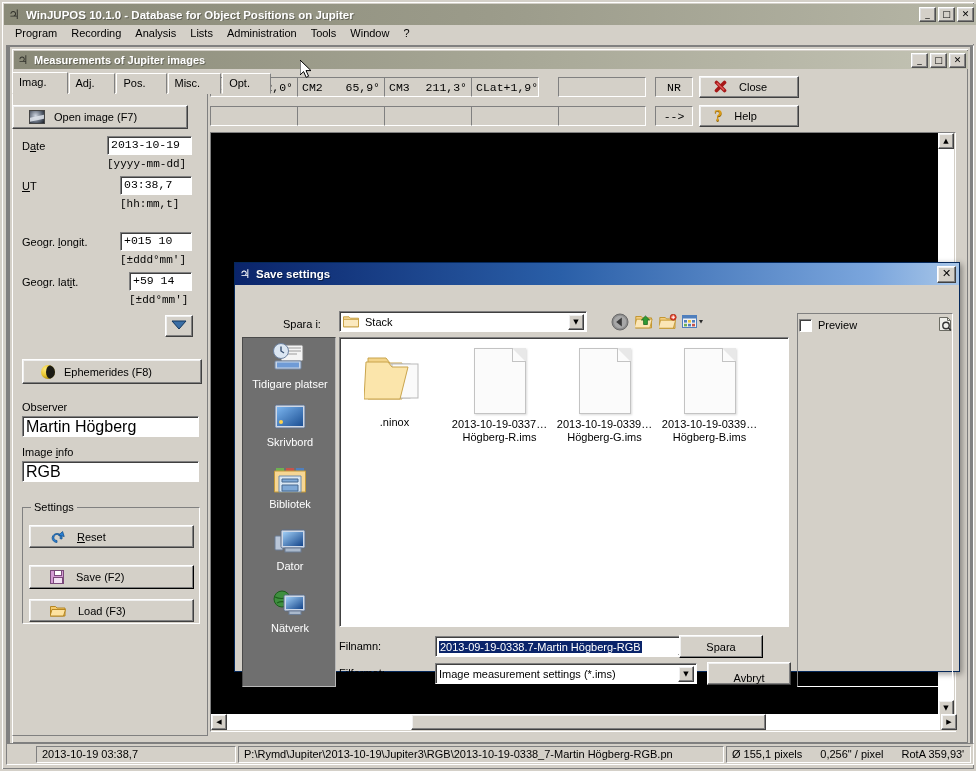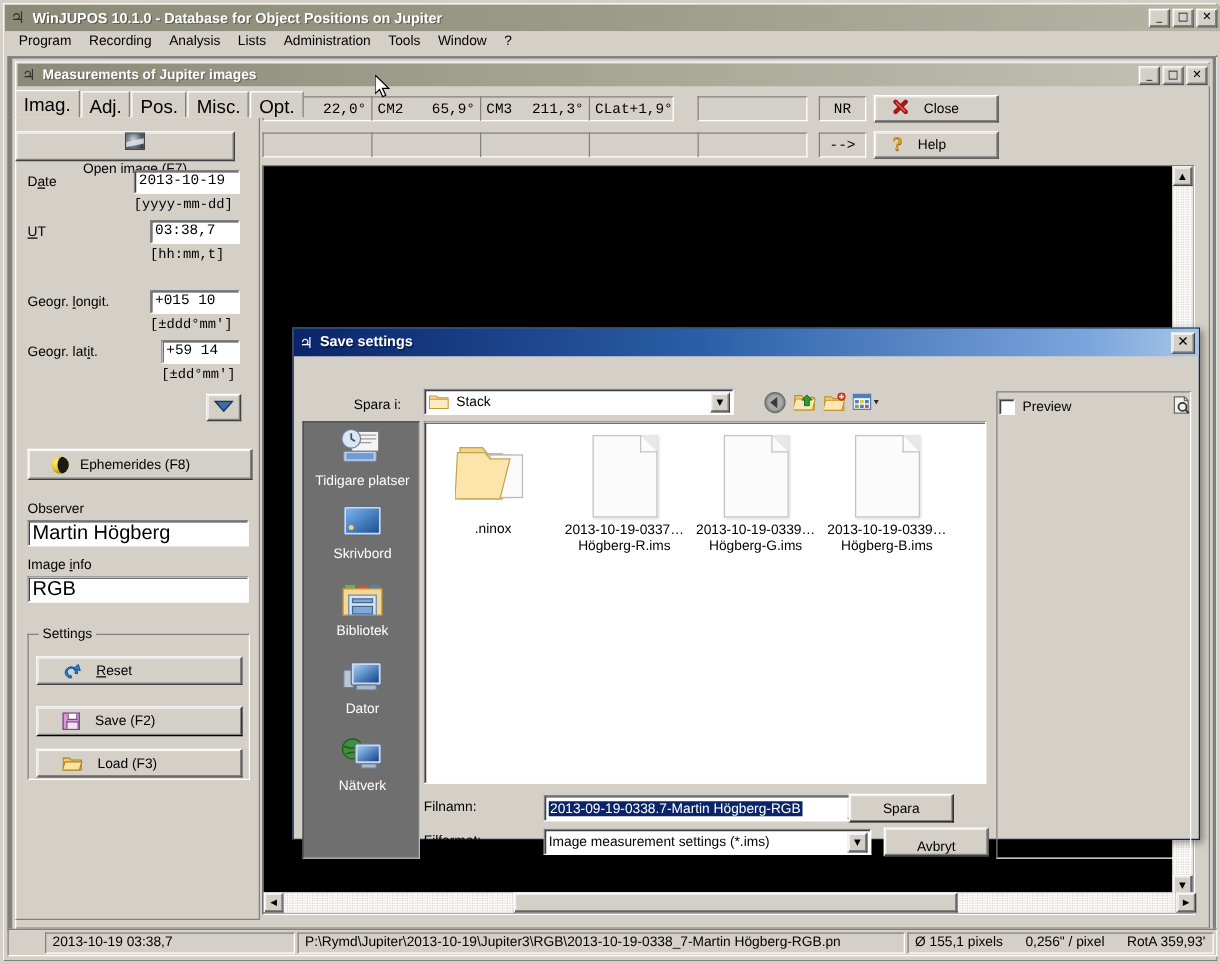--- a/index.html
+++ b/index.html
@@ -140,22 +140,22 @@
     left: 10px; top: 70px;
     display: flex;
     align-items: flex-end;
     gap: 1px;
     z-index: 5;
   }
   .tab {
     background: #d4d0c8;
     border: 1px solid;
     border-color: #fff #808080 #d4d0c8 #fff;
-    padding: 3px 6px 4px 6px;
-    font-size: 15px;
+    padding: 3px 20px 4px 6px;
+    font-size: 11px;
     cursor: default;
     position: relative;
     box-sizing: border-box;
     height: 21px;
   }
   .tab.active {
     font-weight: normal;
     padding-top: 3px;
     height: 22px;
     border-bottom-color: #d4d0c8;
@@ -212,21 +212,20 @@
     font-size: 11px;
     color: #000;
   }
 
   .openimg-btn {
     position: absolute; left: 10px; top: 103px;
     width: 176px; height: 24px;
     justify-content: flex-start;
     padding-left: 16px;
     gap: 9px;
-    flex-direction: column;
   }
   .icon-openimg {
     width: 16px; height: 14px;
     background: radial-gradient(circle at 40% 40%, #cfd6e2 0%, #5a6372 60%, #1a1d24 100%);
     border: 1px solid #444;
     box-sizing: border-box;
     flex: none;
     position: relative;
     overflow: hidden;
   }

